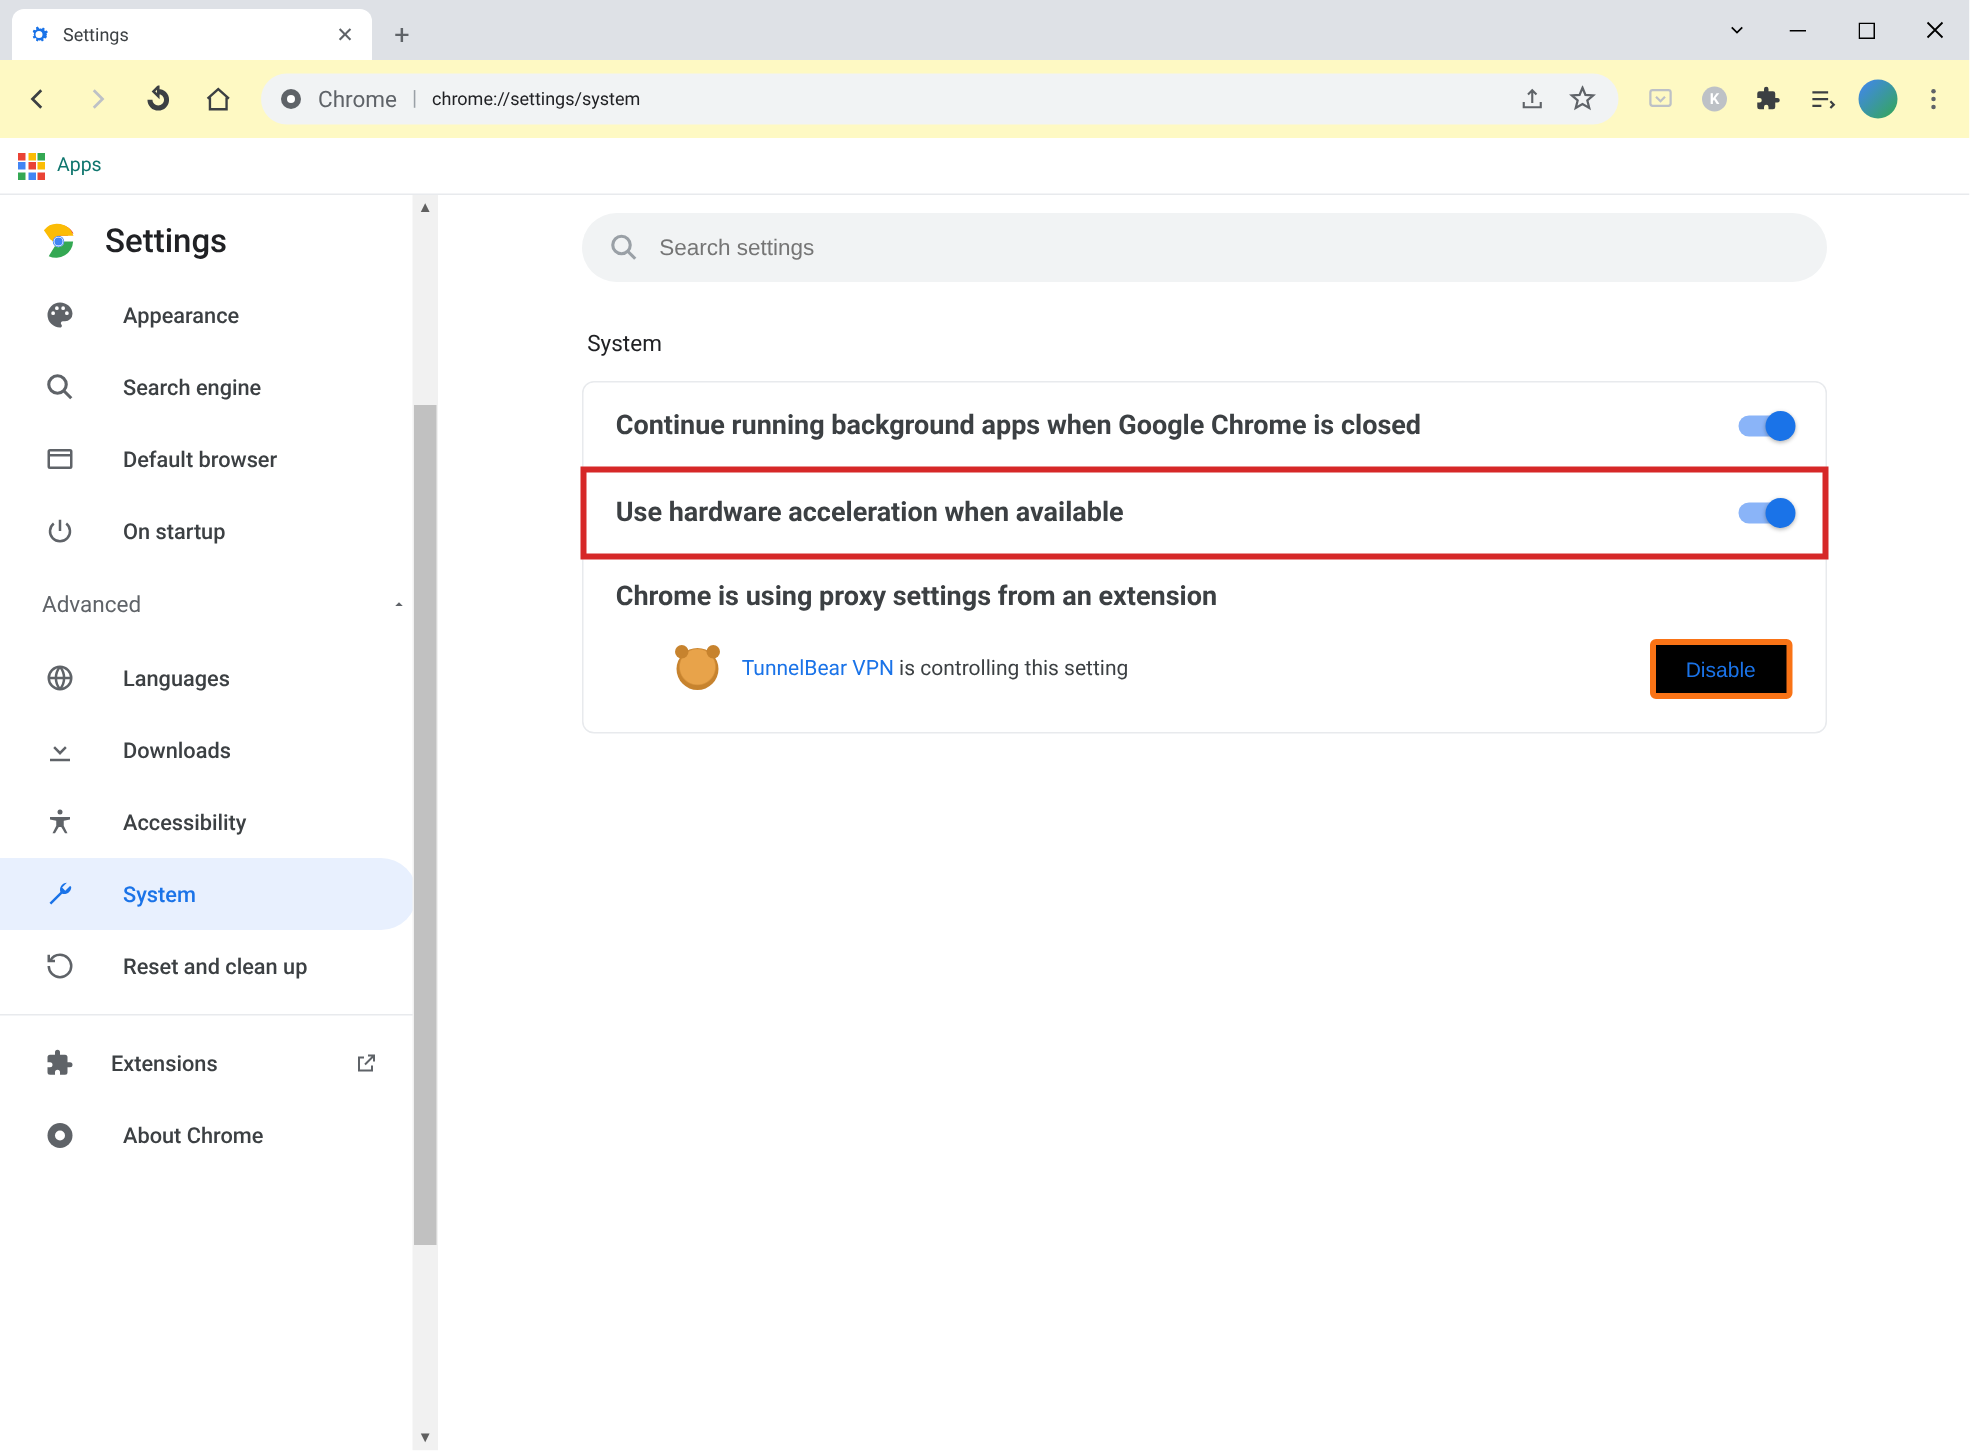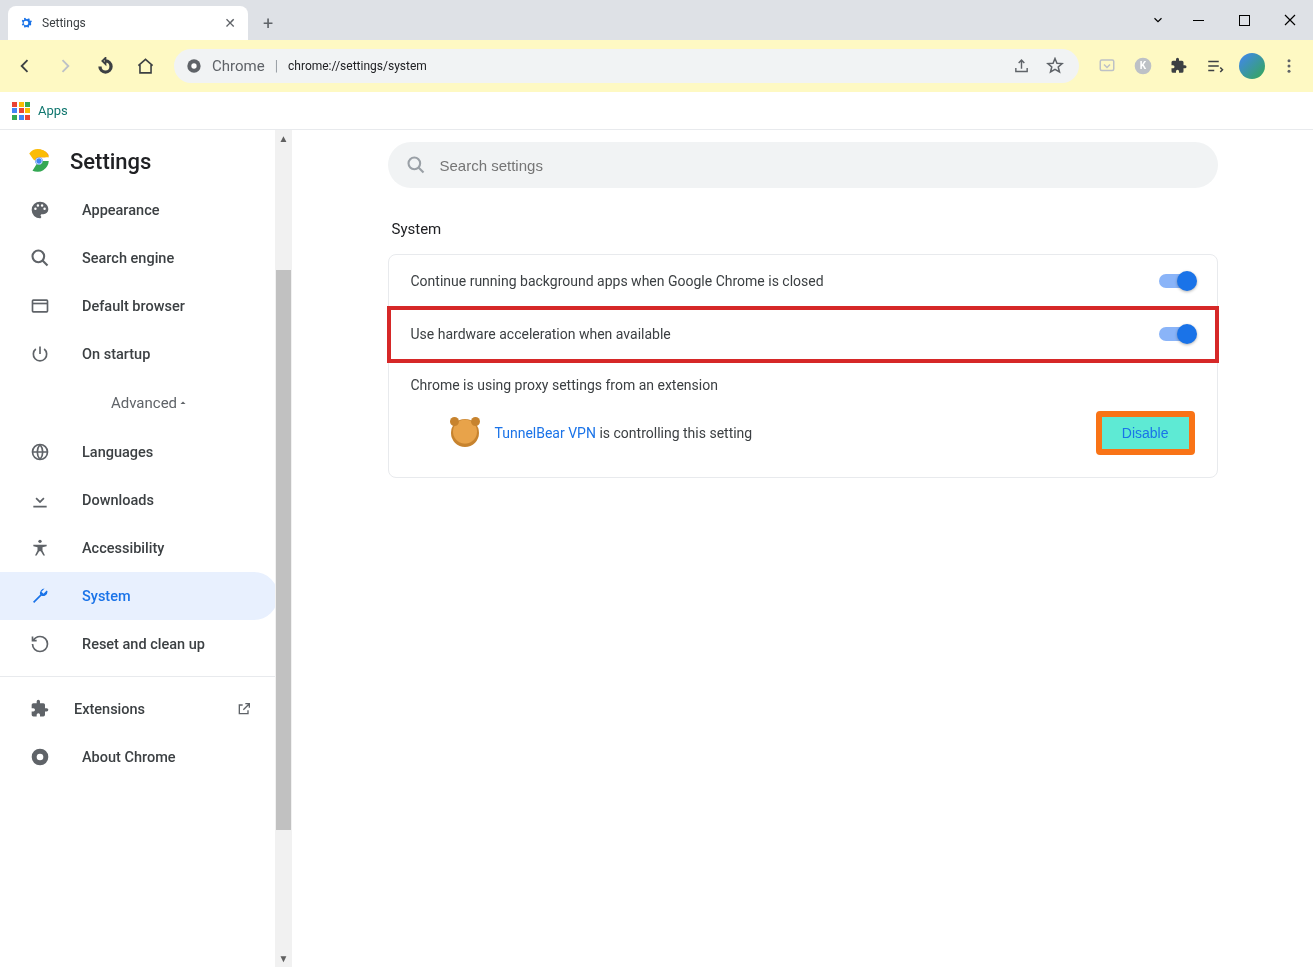--- a/index.html
+++ b/index.html
@@ -42,51 +42,51 @@
 .page { display: flex; height: calc(967px - 40px - 52px - 38px); }
 .sidebar-wrap { width: 292px; position: relative; }
 .sidebar { width: 292px; height: 100%; overflow-y: auto; }
 .settings-header { display: flex; align-items: center; gap: 18px; padding: 18px 20px 12px 26px; }
 .chrome-logo { width: 26px; height: 26px; }
 .settings-title { font-size: 22px; font-weight: 500; color: #202124; }
 .nav-item { display: flex; align-items: center; gap: 32px; padding: 0 20px 0 30px; height: 48px; cursor: pointer; border-radius: 0 24px 24px 0; margin-right: 14px; color: #3c4043; }
 .nav-item.active { background: #e8f0fe; color: #1a73e8; }
 .nav-item .nicon { width: 20px; height: 20px; display: flex; align-items: center; justify-content: center; }
 .nav-item .nlabel { font-size: 14.5px; font-weight: 500; }
-.nav-section { padding: 16px 20px 16px 28px; font-size: 15px; color: #5f6368; display: flex; align-items: center; justify-content: center; cursor: pointer; }
+.nav-section { padding: 16px 20px 16px 28px; font-size: 15px; color: #5f6368; display: flex; align-items: center; justify-content: space-between; cursor: pointer; }
 .nav-divider { border-top: 1px solid #e8eaed; margin: 8px 0; }
 .ext-link { display: flex; align-items: center; justify-content: space-between; padding-right: 26px; }
 .sidebar-scroll { position: absolute; right: 0; top: 0; width: 17px; height: 100%; background: #f1f1f1; }
 .sidebar-scroll .arrow { height: 17px; display: flex; align-items: center; justify-content: center; color: #606060; font-size: 10px; cursor: pointer; }
 .sidebar-scroll .thumb { position: absolute; top: 140px; left: 1px; right: 1px; height: 560px; background: #c1c1c1; border-radius: 0; }
 
 .content { flex: 1; display: flex; flex-direction: column; align-items: center; padding-top: 12px; }
 .search-bar { width: 830px; height: 46px; background: #f1f3f4; border-radius: 23px; display: flex; align-items: center; padding: 0 18px; gap: 14px; }
 .search-bar input { border: none; background: transparent; outline: none; font-size: 15px; flex: 1; color: #202124; }
 .search-bar .sicon { color: #9aa0a6; }
 
 .section-title { width: 830px; font-size: 15px; color: #202124; margin: 32px 0 16px 0; padding-left: 4px; }
 .card { width: 830px; border: 1px solid #e8eaed; border-radius: 8px; background: #fff; }
 .row { padding: 18px 22px; display: flex; align-items: center; justify-content: space-between; border-bottom: 1px solid #e8eaed; }
 .row:last-child { border-bottom: none; }
-.row-text { font-size: 14px; color: #3c4043; }
+.row-text { font-size: 18px; color: #3c4043; font-weight: bold; }
 .row.highlight { position: relative; outline: 4px solid #d62828; outline-offset: -2px; }
 
 .toggle { width: 36px; height: 14px; background: #8ab4f8; border-radius: 7px; position: relative; cursor: pointer; }
 .toggle .knob { position: absolute; right: -2px; top: -3px; width: 20px; height: 20px; background: #1a73e8; border-radius: 50%; box-shadow: 0 1px 3px rgba(0,0,0,.3); }
 
 .proxy-row { padding: 16px 22px 22px 22px; }
 .proxy-sub { display: flex; align-items: center; justify-content: space-between; margin-top: 18px; padding-left: 40px; }
 .proxy-left { display: flex; align-items: center; gap: 16px; }
 .bear-icon { width: 28px; height: 28px; background: radial-gradient(circle at 50% 45%, #e8a34a 55%, #c7832e 60%); border-radius: 50%; position: relative; }
 .bear-icon::before, .bear-icon::after { content: ''; position: absolute; width: 9px; height: 9px; background: #c7832e; border-radius: 50%; top: -2px; }
 .bear-icon::before { left: -1px; } .bear-icon::after { right: -1px; }
 .ext-name { color: #1a73e8; cursor: pointer; }
 .ext-suffix { color: #3c4043; }
-.disable-btn { border: 6px solid #f97316; background: #5eead4; color: #1a73e8; padding: 8px 20px; border-radius: 4px; font-size: 14px; font-weight: 500; cursor: pointer; }
+.disable-btn { border: 4px solid #f97316; background: #000000; color: #1a73e8; padding: 8px 20px; border-radius: 4px; font-size: 14px; font-weight: 500; cursor: pointer; }
 
 svg { display: block; }
 </style>
 </head>
 <body>
 
 <div class="titlebar">
   <div class="tab">
     <span class="tab-icon">
       <svg viewBox="0 0 24 24" fill="#1a73e8">

